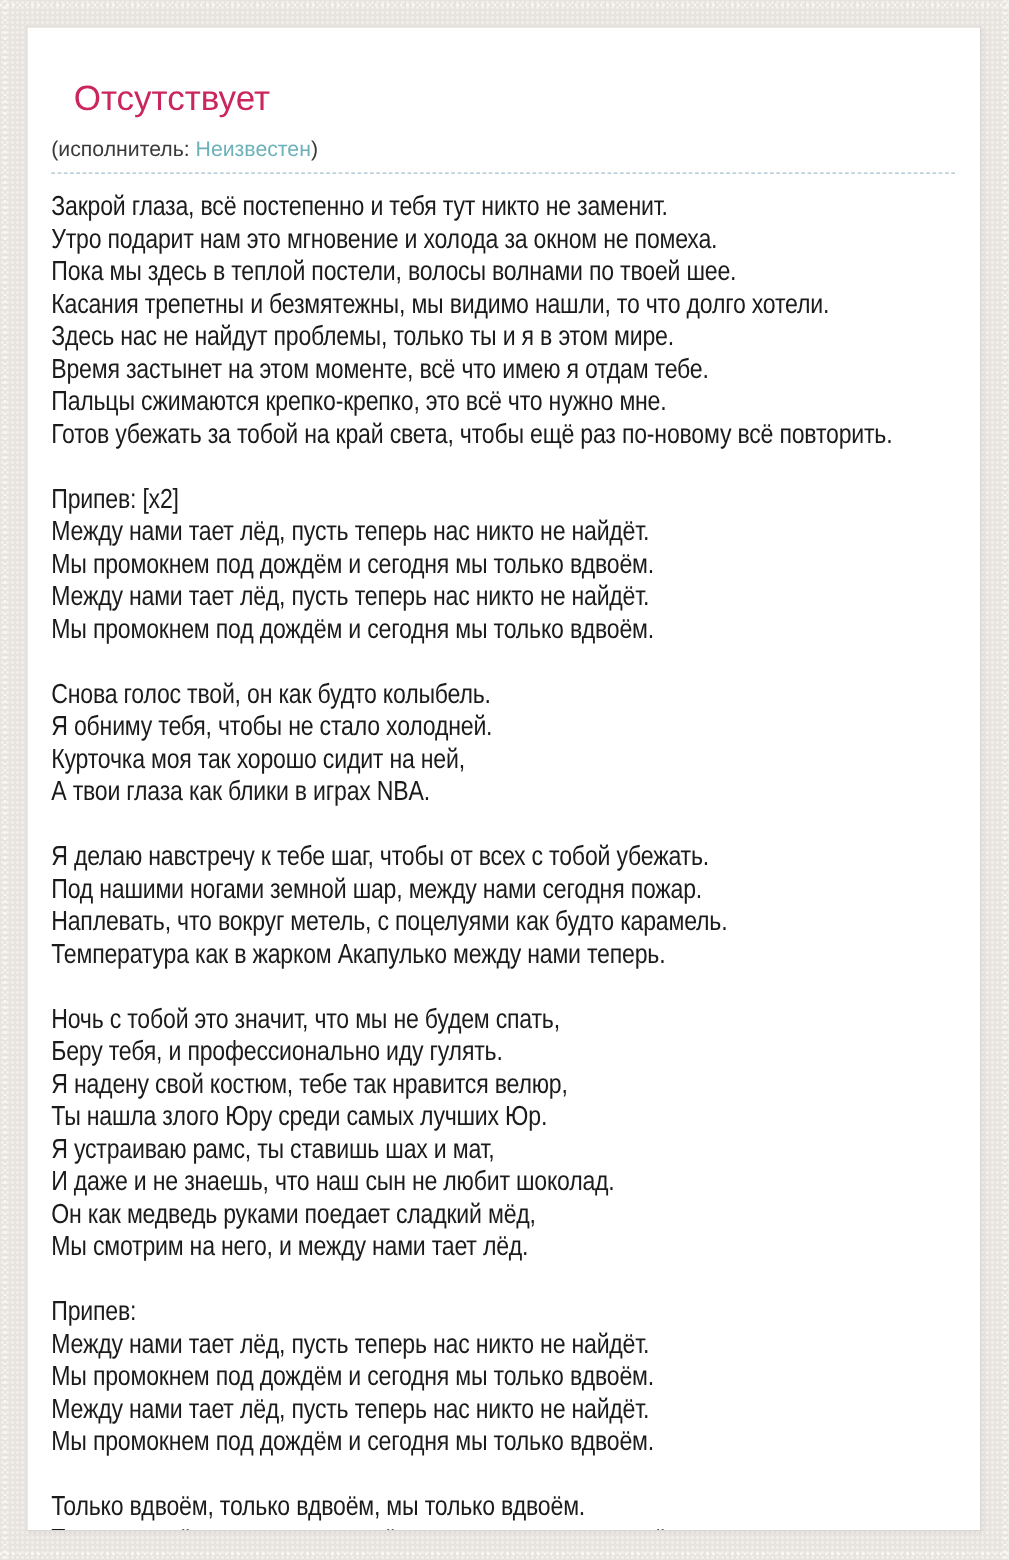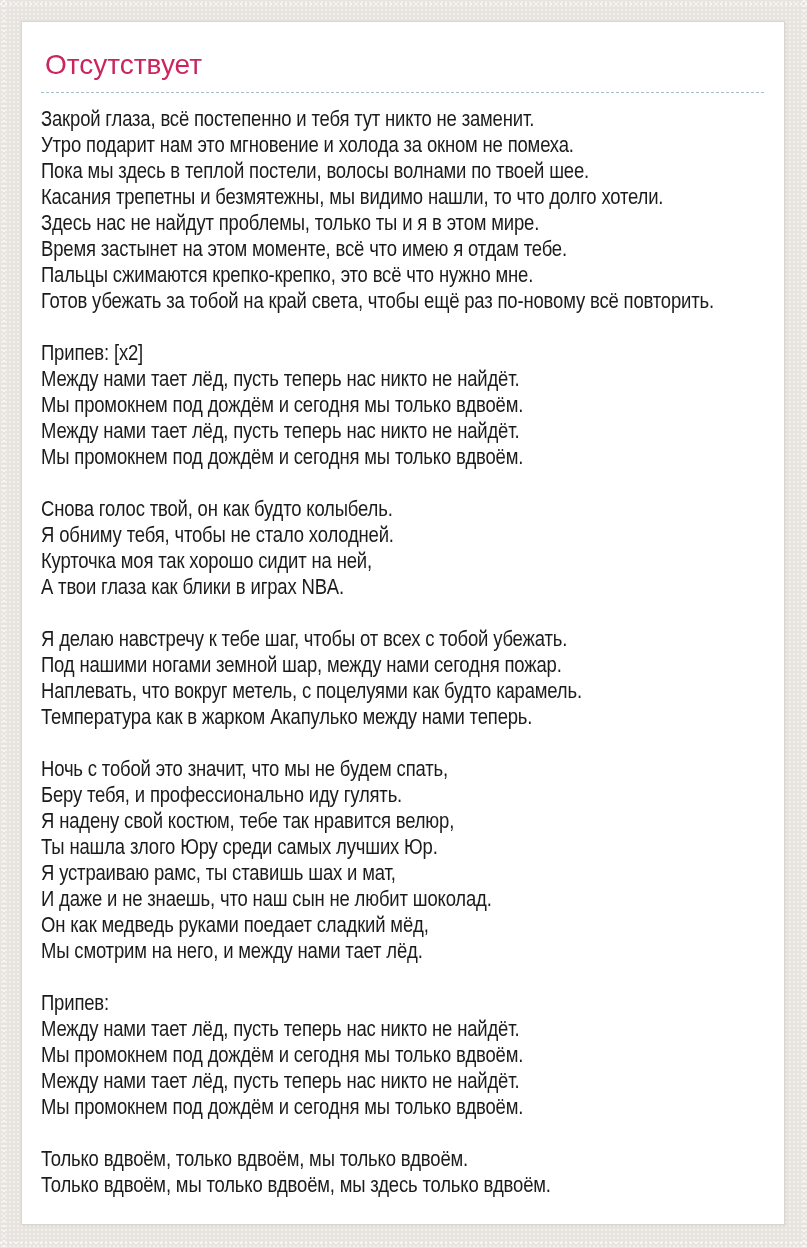--- a/index.html
+++ b/index.html
@@ -39,21 +39,21 @@
     box-shadow: 1px 1px 2px rgba(0,0,0,0.06);
     padding: 24px 20px 0 19px;
     overflow: hidden;
   }
 
   .header {
     padding-bottom: 9px;
     border-bottom: 1px dashed var(--divider, #a7bfca);
   }
   .page-title {
-    margin: 4px;
+    margin: 18px;
     font-size: 28px;
     line-height: 29px;
     font-weight: normal;
     color: var(--title-pink, #cb265c);
   }
   .artist-line {
     margin-top: 4px;
     font-size: 17px;
     line-height: 18px;
     color: var(--artist-text, #3a3a3a);
@@ -81,20 +81,23 @@
 <body style="--page-bg: #e7e3de; --card-bg: #ffffff; --title-pink: #cb265c; --artist-teal: #6db2ba; --divider: #a7bfca; --lyrics-text: #1b1b1b; --artist-text: #3a3a3a;">
 
 <div class="dot-line dot-h dot-top"></div>
 <div class="dot-line dot-h dot-bottom"></div>
 <div class="dot-line dot-v dot-left"></div>
 <div class="dot-line dot-v dot-right"></div>
 
 <div class="card">
   <div class="header">
     <h1 class="page-title">Отсутствует</h1>
+    <div class="artist-line">
+      <span>(исполнитель: </span><a class="artist-name">Неизвестен</a><span>)</span>
+    </div>
   </div>
 
   <div class="lyrics" id="lyrics">
       <div class="lyric-line">Закрой глаза, всё постепенно и тебя тут никто не заменит.</div>
       <div class="lyric-line">Утро подарит нам это мгновение и холода за окном не помеха.</div>
       <div class="lyric-line">Пока мы здесь в теплой постели, волосы волнами по твоей шее.</div>
       <div class="lyric-line">Касания трепетны и безмятежны, мы видимо нашли, то что долго хотели.</div>
       <div class="lyric-line">Здесь нас не найдут проблемы, только ты и я в этом мире.</div>
       <div class="lyric-line">Время застынет на этом моменте, всё что имею я отдам тебе.</div>
       <div class="lyric-line">Пальцы сжимаются крепко-крепко, это всё что нужно мне.</div>

